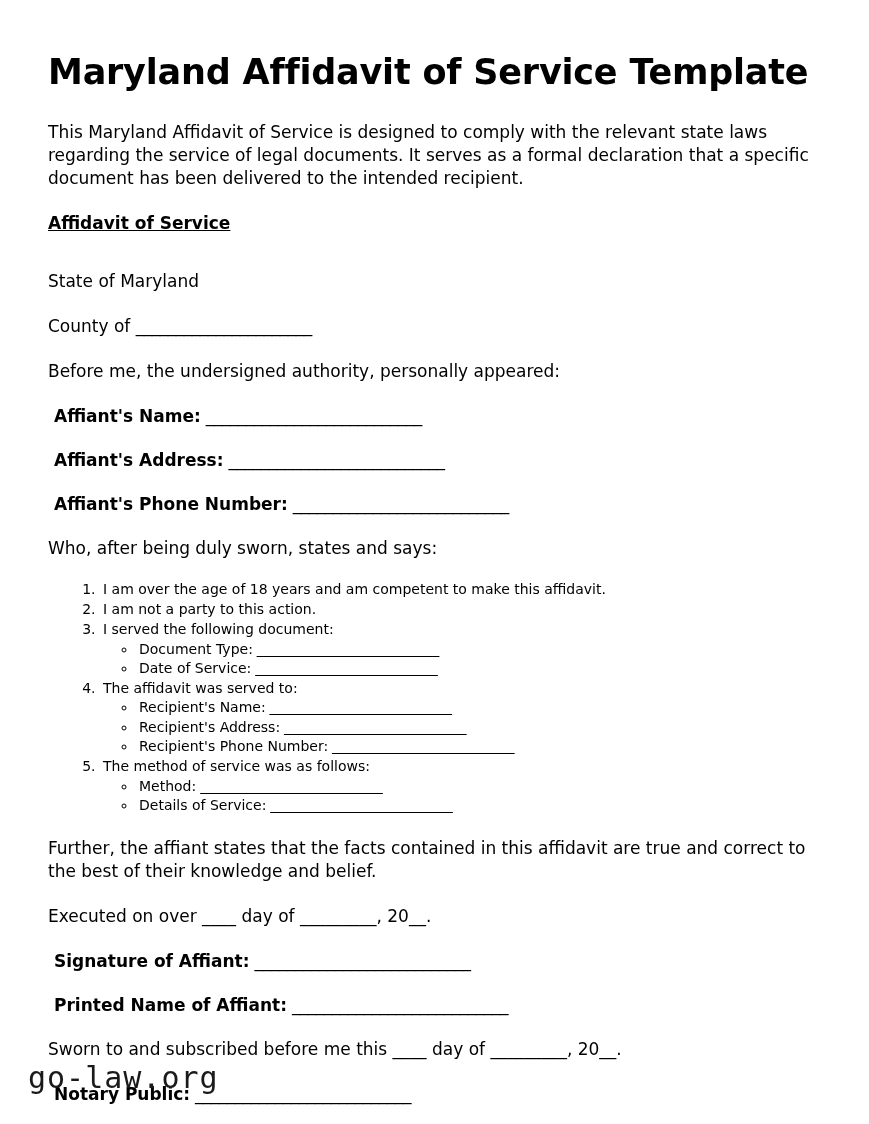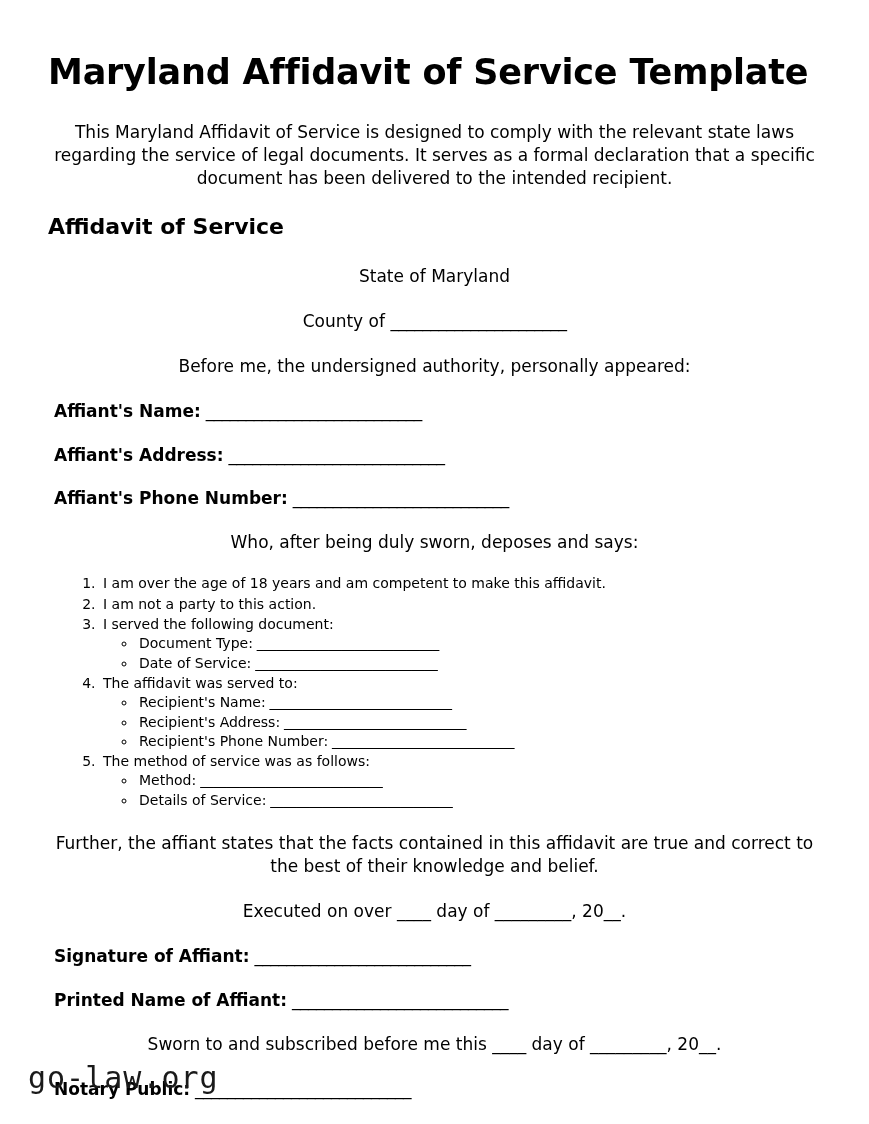--- a/index.html
+++ b/index.html
@@ -28,30 +28,30 @@
     font-size: 35px;
     font-weight: bold;
     line-height: 1.18;
     margin: 0 0 28px 0;
     letter-spacing: -0.2px;
   }
   p.body-text {
     font-size: 17px;
     line-height: 1.35;
     margin: 0 0 22px 0;
-    text-align: center;
   }
   p.tight {
     margin-bottom: 20px;
   }
   .section-head {
-    font-size: 22px;
+    font-size: 17px;
     font-weight: bold;
     line-height: 1.35;
-    margin: 0 0 23px 0;
+    margin: 0 0 35px 0;
+    text-decoration: underline;
   }
   .field-line {
     font-size: 17px;
     line-height: 1.35;
     margin: 0 0 21px 0;
     white-space: nowrap;
   }
   .field-line .lbl {
     font-weight: bold;
     margin-left: 6px;
@@ -106,21 +106,21 @@
   <p class="body-text"><span>County of </span><span class="blank">______________________</span></p>
 
   <p class="body-text">Before me, the undersigned authority, personally appeared:</p>
 
   <div class="field-line"><span class="lbl">Affiant's Name:</span><span class="blank"> ___________________________</span></div>
 
   <div class="field-line"><span class="lbl">Affiant's Address:</span><span class="blank"> ___________________________</span></div>
 
   <div class="field-line"><span class="lbl">Affiant's Phone Number:</span><span class="blank"> ___________________________</span></div>
 
-  <p class="body-text tight">Who, after being duly sworn, deposes and says:</p>
+  <p class="body-text tight">Who, after being duly sworn, states and says:</p>
 
   <ol class="claims">
     <li>
       <span>I am over the age of 18 years and am competent to make this affidavit.</span>
     </li>
     <li>
       <span>I am not a party to this action.</span>
     </li>
     <li>
       <span>I served the following document:</span>

